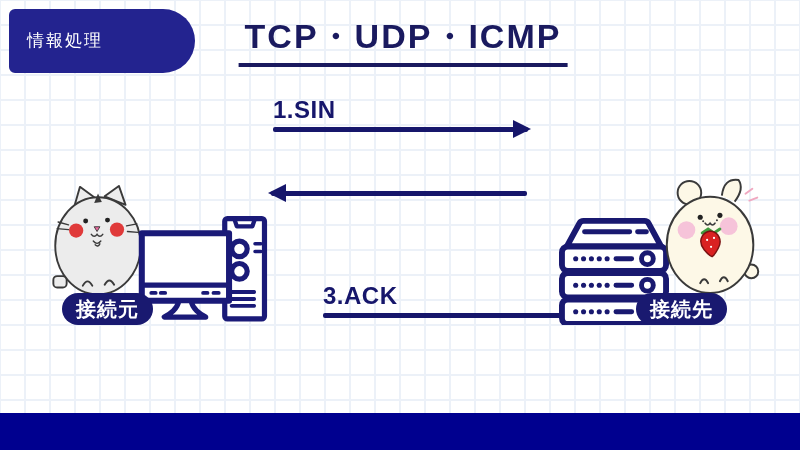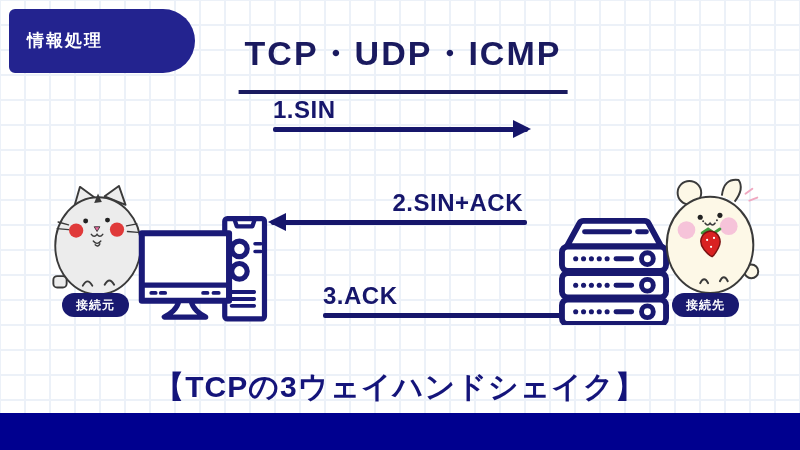--- a/index.html
+++ b/index.html
@@ -16,28 +16,28 @@
   }
 
   
   .hdr-badge {
     position:absolute; left:9px; top:9px; width:186px; height:64px;
     background:#23238f; color:#ffffff;
     border-radius:6px 32px 32px 6px;
     display:flex; flex-direction:column; justify-content:center;
     padding-left:18px; gap:3px;
   }
-  .hdr-badge span { font-size:17px; font-weight:bold; letter-spacing:2px; line-height:1.25; }
+  .hdr-badge span { font-size:17px; font-weight:normal; letter-spacing:2px; line-height:1.25; }
 
   
   .title {
-    position:absolute; left:403px; top:31px; transform:translateX(-50%);
+    position:absolute; left:403px; top:14px; transform:translateX(-50%);
     font-size:34px; font-weight:bold; color:#1a1a5f;
     letter-spacing:2px; white-space:nowrap;
-    border-bottom:4px solid #1a1a5f; padding:0 6px 13px 6px;
+    border-bottom:4px solid #1a1a5f; padding:0 6px 3px 6px;
   }
 
   
   .arrow { position:absolute; }
   .arrow .lbl {
     display:block; font-size:24px; font-weight:bold; color:#16166b;
     letter-spacing:0.5px; line-height:1; margin-bottom:5px;
   }
   .arrow .shaft { position:relative; height:5px; background:#16166b; border-radius:2px; }
   .arrow.dir-right .shaft::after {
@@ -57,25 +57,25 @@
   .icon { position:absolute; }
   .icon svg { display:block; width:100%; height:100%; }
   .cat-icon      { left:50px;  top:184px; width:96px;  height:114px; }
   .computer-icon { left:137px; top:216px; width:134px; height:108px; }
   .server-icon   { left:555px; top:215px; width:118px; height:110px; }
   .hamster-icon  { left:662px; top:176px; width:104px; height:118px; }
 
   
   .role-badge {
     position:absolute; background:#191970; color:#ffffff;
-    font-size:12px; font-weight:bold; letter-spacing:1px;
+    font-size:20px; font-weight:bold; letter-spacing:1px;
     padding:6px 14px; border-radius:18px; line-height:1;
   }
   .role-badge.src { left:62px;  top:293px; }
-  .role-badge.dst { left:672px; top:293px; }
+  .role-badge.dst { left:636px; top:293px; }
 
   
   .caption {
     position:absolute; left:400px; top:367px; transform:translateX(-50%);
     font-size:30px; font-weight:bold; color:#14147a; letter-spacing:1px; white-space:nowrap;
   }
   .footer-bar {
     position:absolute; left:0; bottom:0; width:800px; height:37px; background:#00008f;
   }
 </style>
@@ -89,21 +89,20 @@
   </div>
 
   <div class="title">TCP・UDP・ICMP</div>
 
   <div class="arrow arrow-1 dir-right">
     <span class="lbl">1.SIN</span>
     <div class="shaft"></div>
   </div>
 
   <div class="arrow arrow-2 dir-left">
-    <span class="lbl">2.SIN+ACK</span>
     <div class="shaft"></div>
   </div>
 
   <div class="arrow arrow-3 dir-right">
     <span class="lbl">3.ACK</span>
     <div class="shaft"></div>
   </div>
 
   <div class="icon cat-icon">
     <svg viewBox="0 0 100 120" xmlns="http://www.w3.org/2000/svg">
@@ -204,17 +203,16 @@
       <circle cx="52" cy="63" r="1.1" fill="#ffffff"></circle>
       <circle cx="49" cy="72" r="1.1" fill="#ffffff"></circle>
       <path d="M38,109 q4,-8 8,0" fill="none" stroke="#3a3a3a" stroke-width="2" stroke-linecap="round"></path>
       <path d="M58,107 q4,-8 8,0" fill="none" stroke="#3a3a3a" stroke-width="2" stroke-linecap="round"></path>
     </svg>
   </div>
 
   <div class="role-badge src">接続元</div>
   <div class="role-badge dst">接続先</div>
 
-  <div class="caption">【TCPの3ウェイハンドシェイク】</div>
 
   <div class="footer-bar"></div>
 
 </div>
 
 </body></html>

